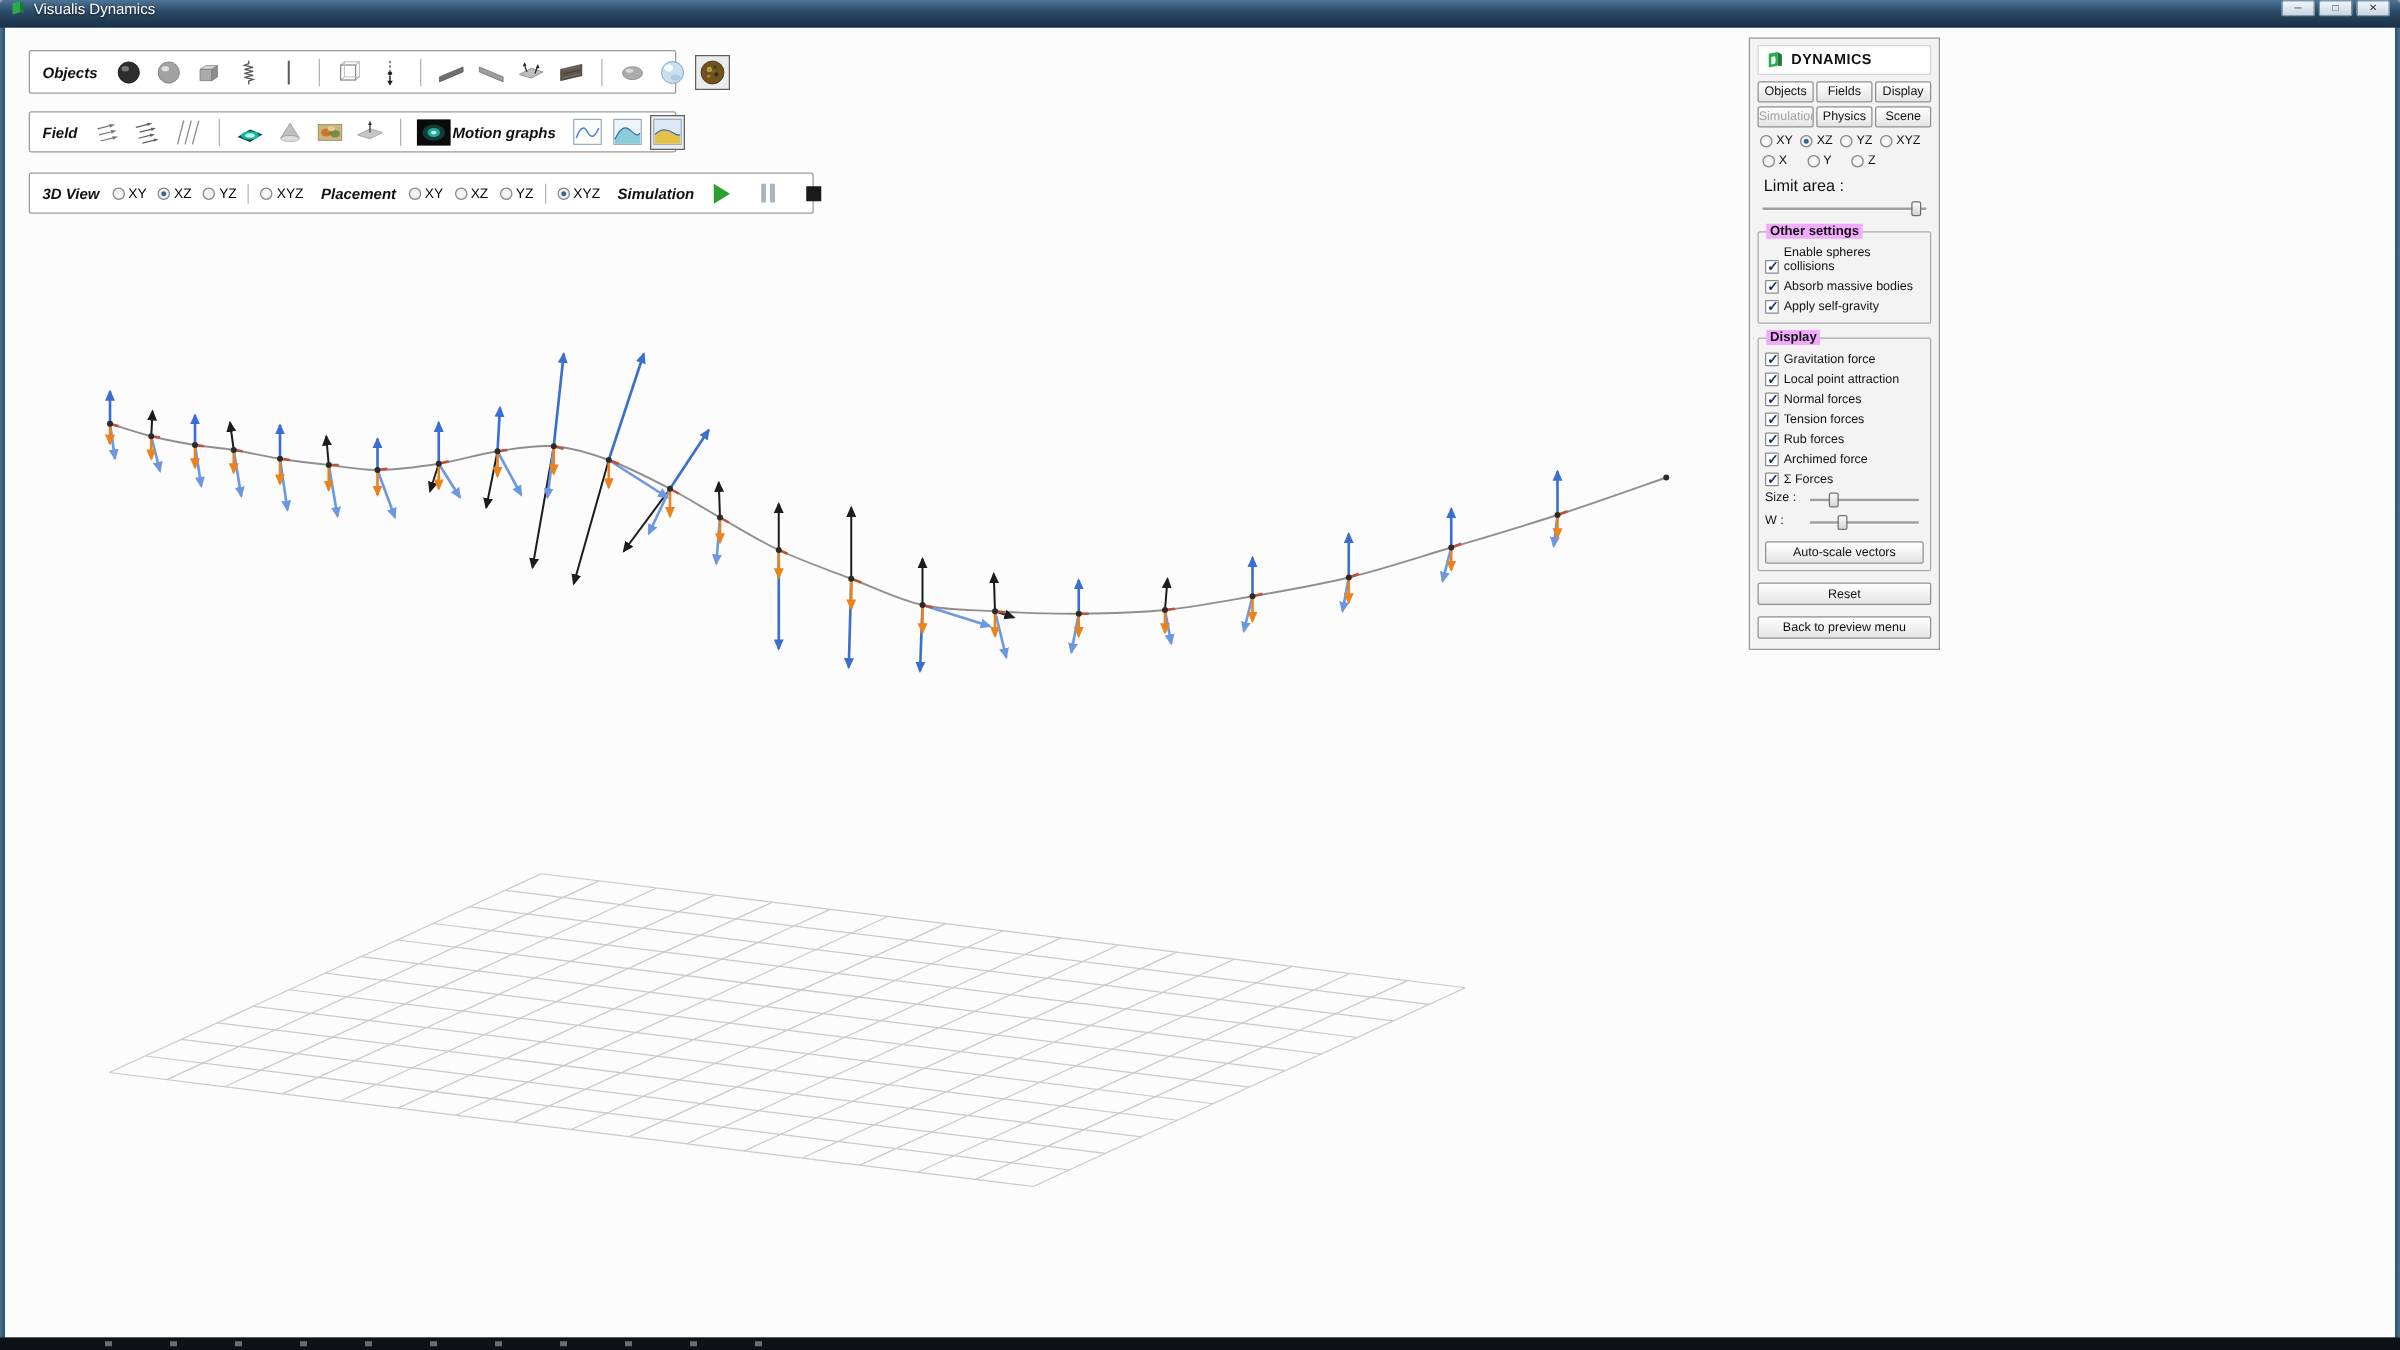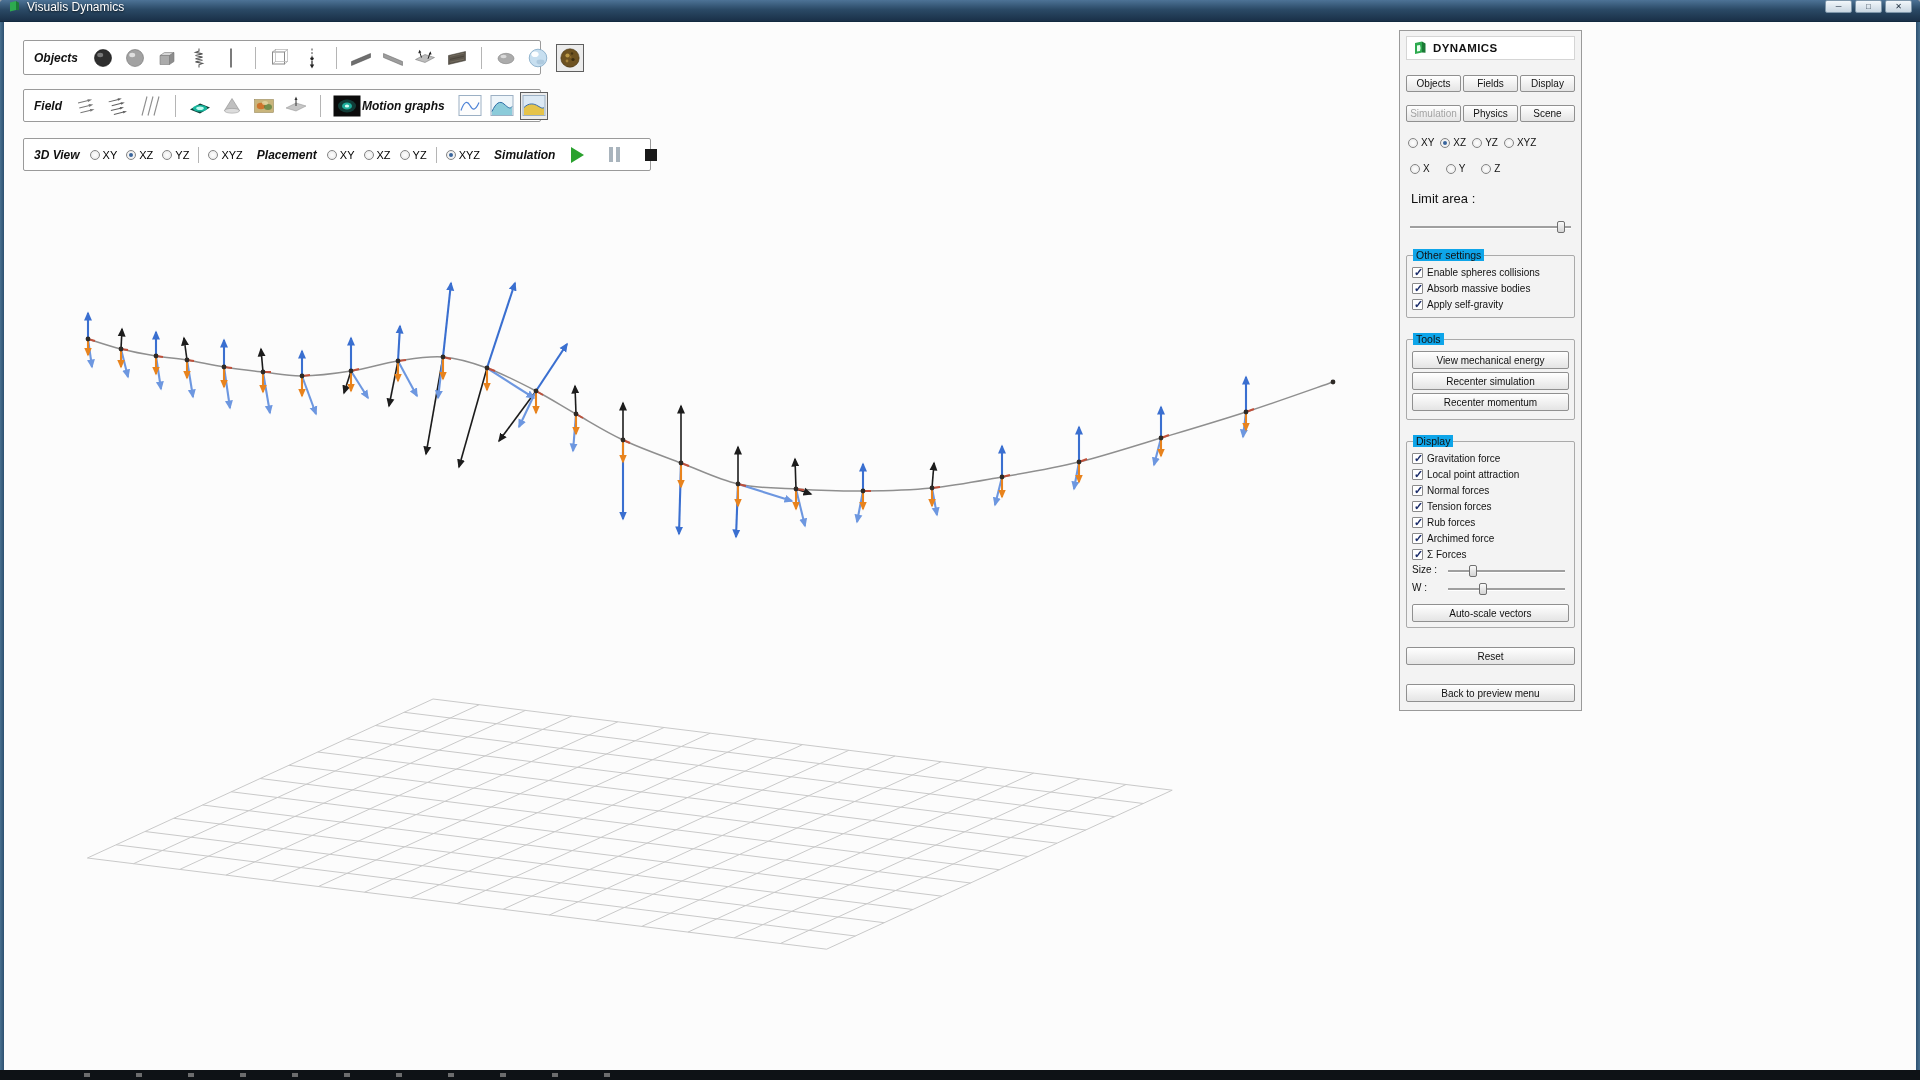--- a/index.html
+++ b/index.html
@@ -38,38 +38,38 @@
   .play-glyph{width:0;height:0;border-left:13px solid #2aa12e;border-top:8px solid transparent;border-bottom:8px solid transparent}
   .pause-glyph{width:11px;height:15px;background:linear-gradient(90deg,#a9b4bd 0 4px,transparent 4px 7px,#a9b4bd 7px 11px)}
   .stop-glyph{width:12px;height:12px;background:#191919}
   
   .radio-item{display:flex;align-items:center;gap:3px}
   .rb{width:10px;height:10px;border:1px solid #848484;border-radius:50%;background:radial-gradient(#fff,#e6e6e6);position:relative;flex:none}
   .rb.on::after{content:"";position:absolute;inset:2px;border-radius:50%;background:#39659c}
   .cb{width:11px;height:11px;border:1px solid #8a8a8a;background:#fff;flex:none;position:relative;border-radius:1px}
   .cb.on::after{content:"✓";position:absolute;left:0;top:-2px;width:11px;text-align:center;font-size:11px;font-weight:bold;color:#1c2e6b}
   
-  .side-panel{position:absolute;left:1399px;top:30px;width:183px;background:#f3f3f3;border:1px solid #9a9a9a;
-    padding:5px 6px 8px;z-index:5;display:flex;flex-direction:column;gap:13px;font-size:10px;color:#111}
+  .side-panel{position:absolute;left:1399px;top:30px;width:153px;background:#f3f3f3;border:1px solid #9a9a9a;
+    padding:5px 6px 8px;z-index:5;display:flex;flex-direction:column;gap:3px;font-size:10px;color:#111}
   .brand{display:flex;align-items:center;gap:5px;background:#fff;border:1px solid #d5d5d5;padding:3px 5px;margin-bottom:2px}
   .brand-text{font-weight:bold;font-size:11.5px;letter-spacing:.4px}
   .btn-row{display:flex;gap:2px}
   .btn-row .btn{flex:1;padding:2px 0}
   .btn{font-size:10px;text-align:center;background:linear-gradient(#ffffff,#e4e4e4);border:1px solid #909090;border-radius:2px;color:#111;white-space:nowrap;overflow:hidden}
   .btn.disabled{color:#a3a3a3}
   .btn-full{display:block;padding:2.5px 0;margin-top:6px}
   .btn-col .btn{display:block;margin:3px 0;padding:2.5px 0}
   .radio-row{display:flex;align-items:center;gap:6px;padding:2px 0 0 2px}
   .radio-row.axis{gap:16px;padding-left:4px}
   .field-label{padding:4px 0 1px 5px;font-size:13px}
   .slider{position:relative;height:14px;margin:0 3px}
   .slider .track{position:absolute;left:1px;right:1px;top:6px;height:2px;background:#9f9f9f;box-shadow:0 1px 0 #fff}
   .slider .thumb{position:absolute;top:1px;width:8px;height:12px;margin-left:-4px;background:linear-gradient(#fafafa,#d4d4d4);border:1px solid #707070;border-radius:2px}
   .groupbox{border:1px solid #aaa;border-radius:2px;margin-top:8px;padding:8px 5px 5px;position:relative}
-  .gb-title{position:absolute;top:-7px;left:6px;background:#0ea5e9;padding:0 3px;font-weight:normal;font-size:10.5px}
+  .gb-title{position:absolute;top:-7px;left:6px;background:#f0abfc;padding:0 3px;font-weight:bold;font-size:10.5px}
   .check-row{display:flex;align-items:flex-end;gap:4px;padding:2.5px 0}
   .slider-row{display:flex;gap:4px;padding:2px 0}
   .slider-row .slider{flex:1}
   .slider-label{width:28px;flex:none}
 </style>
 </head>
 <body>
 
 <div class="window">
 
@@ -585,28 +585,20 @@
             <span class="cb on"></span>
             <span>Absorb massive bodies</span>
           </label>
           <label class="check-row">
             <span class="cb on"></span>
             <span>Apply self-gravity</span>
           </label>
         </div>
     </div>
 
-    <div class="groupbox">
-      <span class="gb-title">Tools</span>
-      <div class="btn-col">
-          <div class="btn">View mechanical energy</div>
-          <div class="btn">Recenter simulation</div>
-          <div class="btn">Recenter momentum</div>
-        </div>
-    </div>
 
     <div class="groupbox">
       <span class="gb-title">Display</span>
       <div>
           <label class="check-row">
             <span class="cb on"></span>
             <span>Gravitation force</span>
           </label>
           <label class="check-row">
             <span class="cb on"></span>

